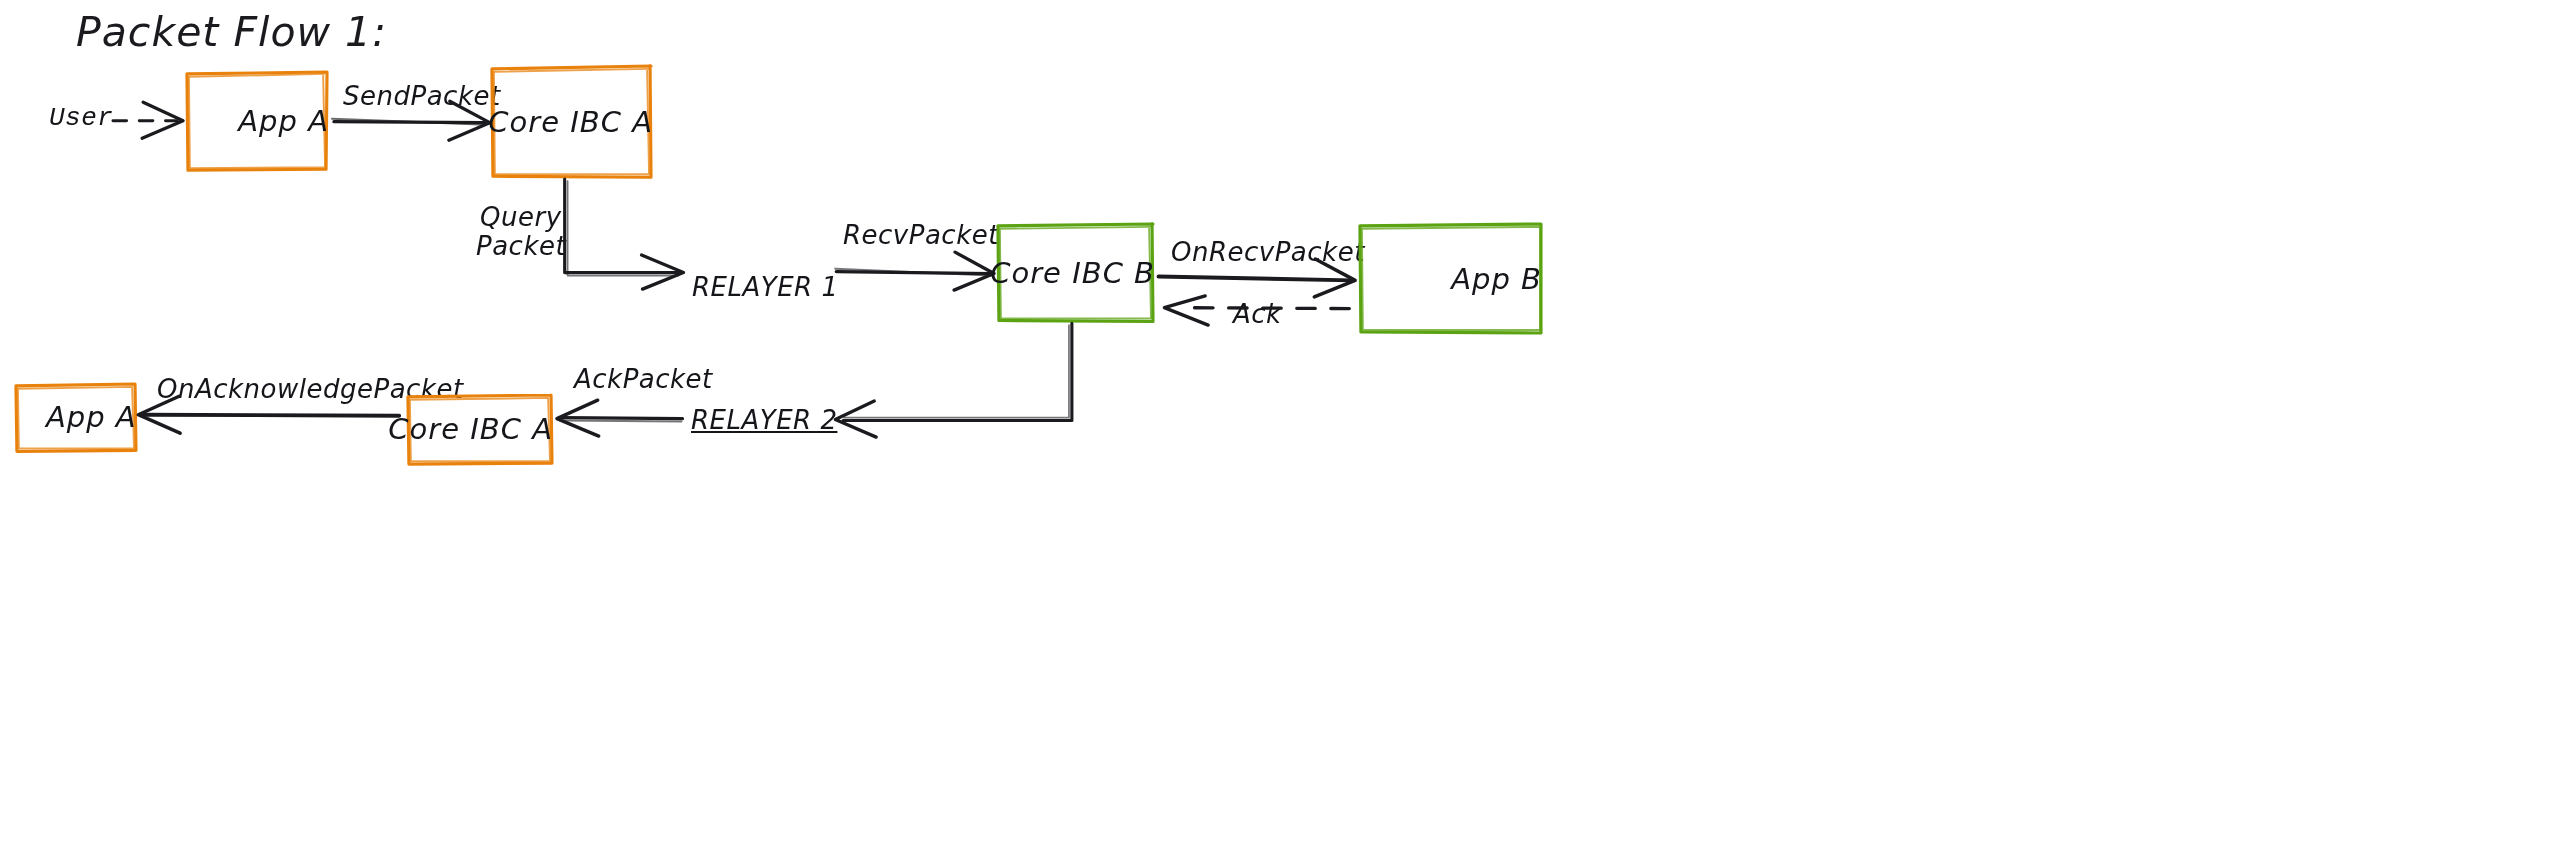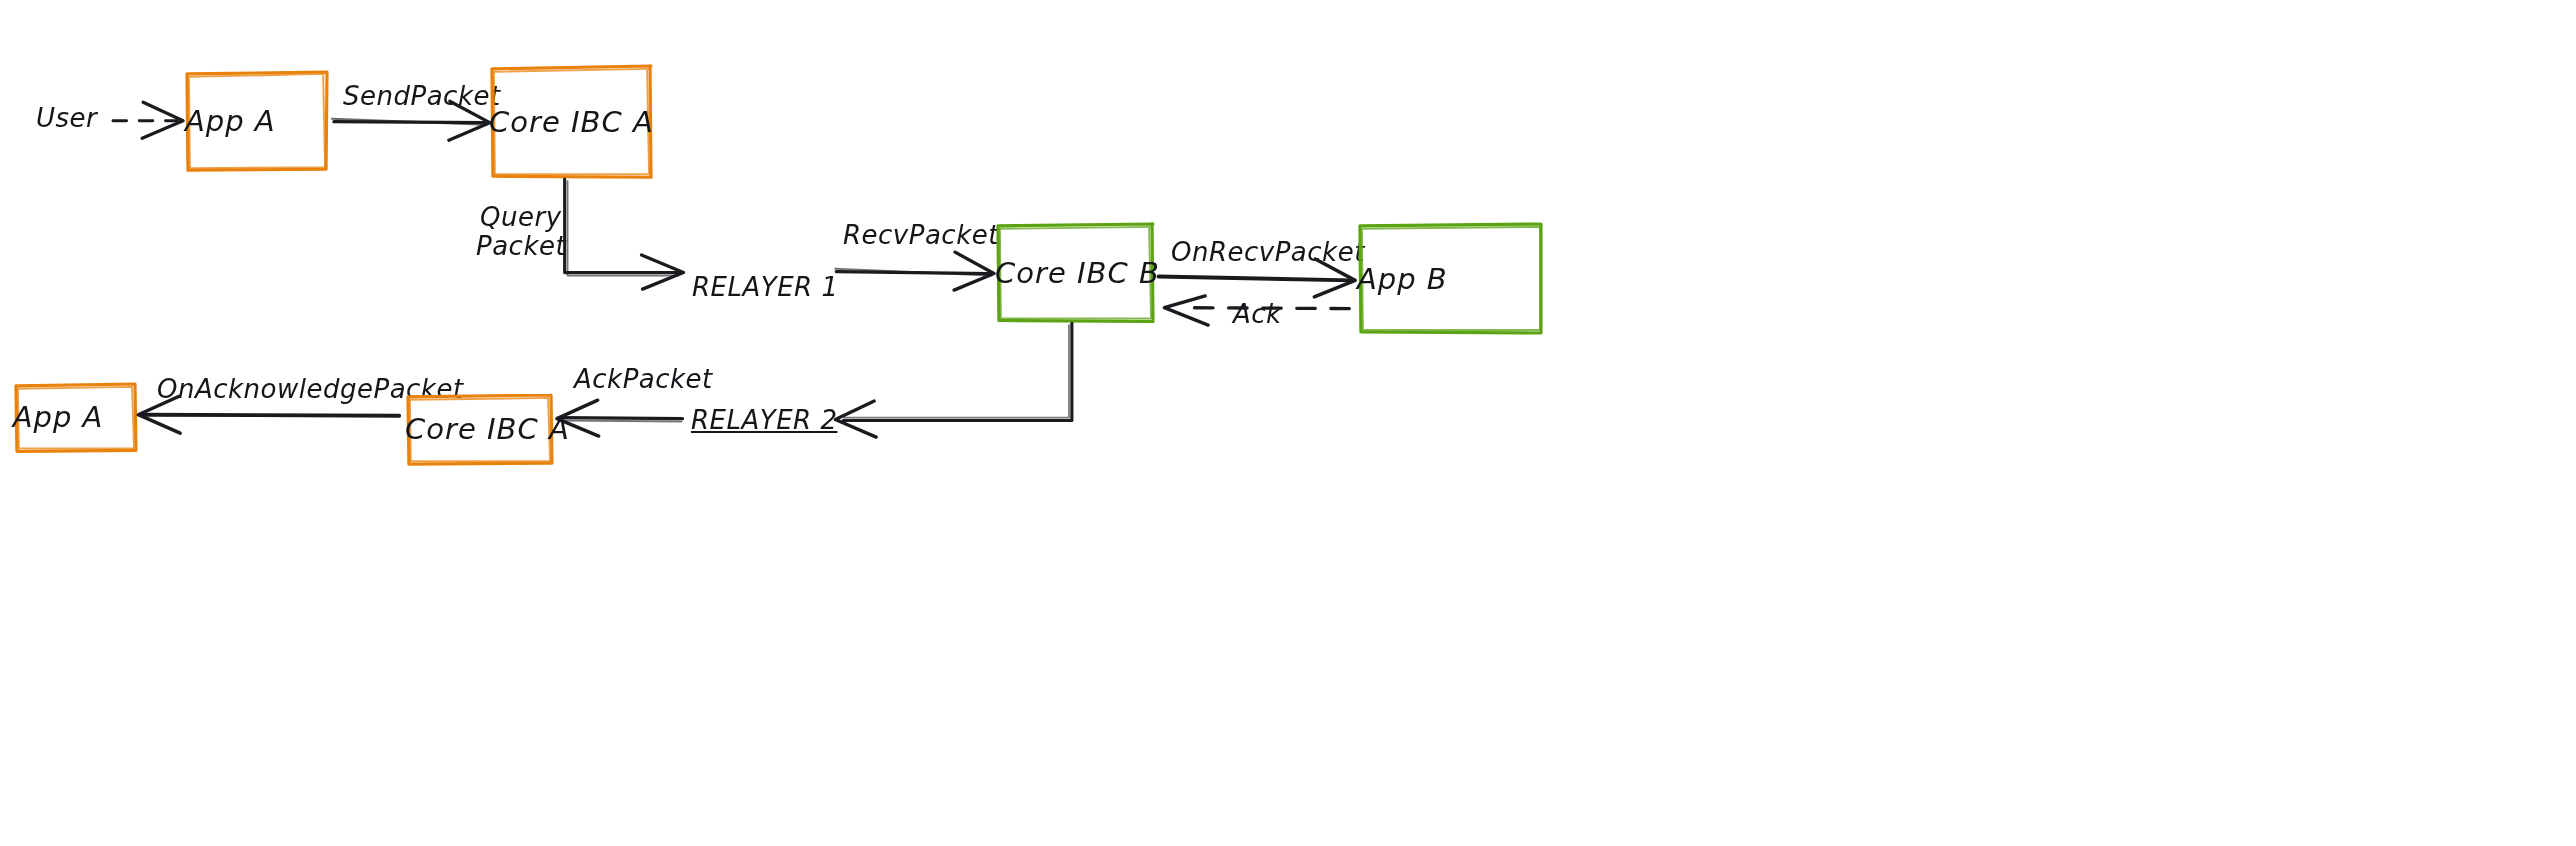--- a/index.html
+++ b/index.html
@@ -30,21 +30,21 @@
     white-space: nowrap;
   }
 
   
   .node {
     position: absolute;
     box-sizing: border-box;
     background: #ffffff;
     display: flex;
     align-items: center;
-    justify-content: flex-start;
+    justify-content: flex-end;
   }
   .node .node-label {
     font-size: 29px;
     color: #14161a;
     font-style: italic;
     letter-spacing: 1px;
     white-space: nowrap;
     z-index: 3;
     position: relative;
   }
@@ -75,20 +75,21 @@
     z-index: 2;
     pointer-events: none;
   }
   #edges path, #edges line { fill: none; }
 </style>
 </head>
 <body>
 
 <div id="canvas">
 
+  <div class="title">Packet Flow 1:</div>
 
   <div class="node" style="left:185px; top:70px; width:144px; height:101px;">
     <svg class="sk" viewBox="0 0 148 104" preserveAspectRatio="none">
       <path d="M2,4 L146,2 M146,2 L145,102 M145,102 L3,103 M3,103 L2,4" stroke="#e8820c" stroke-width="3.2" stroke-linecap="round" fill="none"></path>
       <path d="M4,7 L143,4 M142,6 L144,100 M143,100 L5,101 M5,101 L4,7" stroke="#e8820c" stroke-width="2" stroke-linecap="round" fill="none" opacity=".75"></path>
     </svg>
     <span class="node-label">App A</span>
   </div>
 
   <div class="node" style="left:489px; top:64px; width:164px; height:115px;">
@@ -124,21 +125,21 @@
   </div>
 
   <div class="node" style="left:405px; top:393px; width:148px; height:72px;">
     <svg class="sk" viewBox="0 0 152 74" preserveAspectRatio="none">
       <path d="M3,4 L150,2 M150,2 L151,72 M151,72 L4,73 M4,73 L3,4" stroke="#e8820c" stroke-width="3.2" stroke-linecap="round" fill="none"></path>
       <path d="M5,7 L147,5 M147,6 L149,70 M149,70 L6,70 M6,70 L5,7" stroke="#e8820c" stroke-width="2" stroke-linecap="round" fill="none" opacity=".75"></path>
     </svg>
     <span class="node-label">Core IBC A</span>
   </div>
 
-  <div class="lbl" style="left:36px; top:103px;">User</div>
+  <div class="lbl" style="left:49px; top:103px;font-family:Liberation Mono, monospace;">User</div>
 
   <div class="lbl" style="left:692px; top:272px;">RELAYER 1</div>
 
   <div class="lbl" style="left:691px; top:405px;text-decoration:underline;">RELAYER 2</div>
 
   <div class="lbl" style="left:343px; top:81px;">SendPacket</div>
 
   <div class="lbl" style="left:480px; top:202px;">Query</div>
   <div class="lbl" style="left:476px; top:231px;">Packet</div>
 

